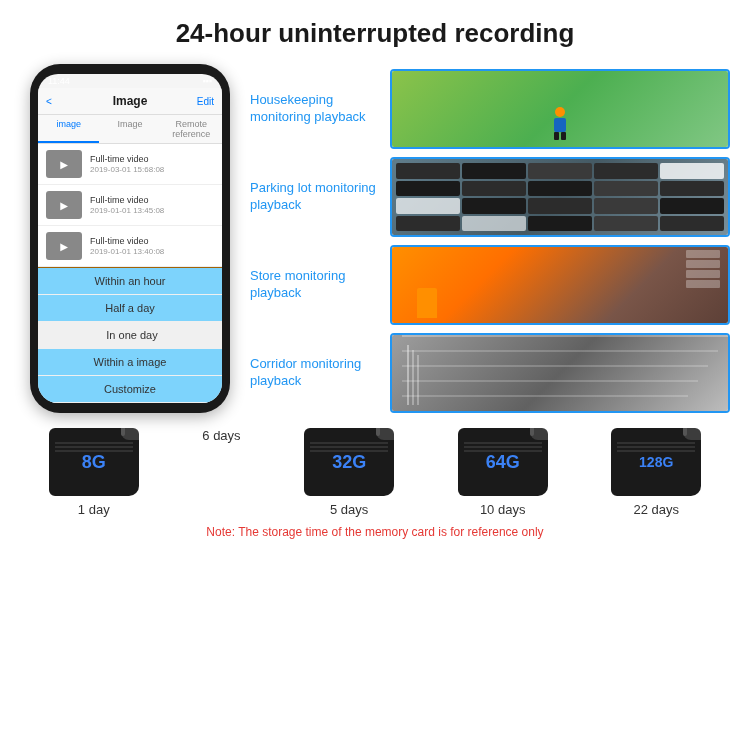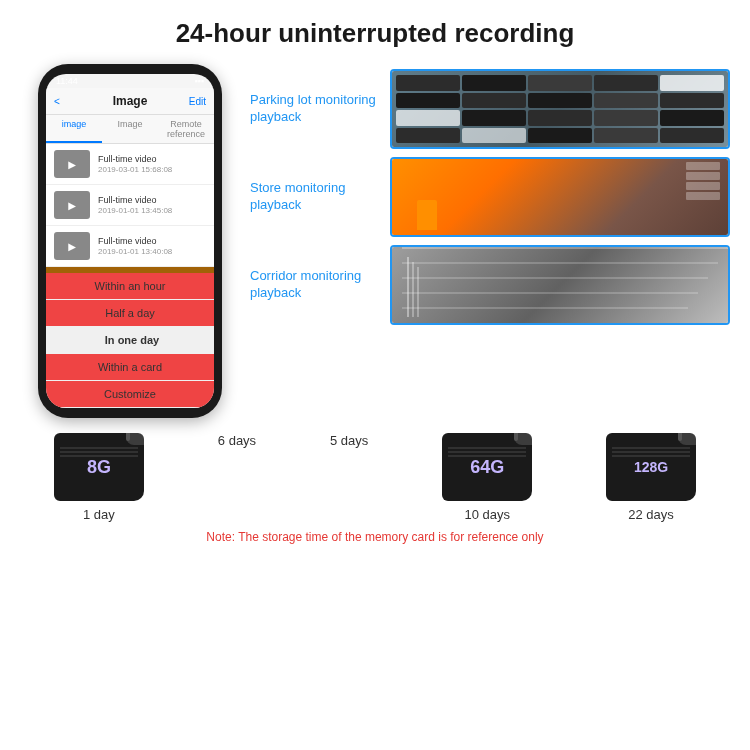--- a/index.html
+++ b/index.html
@@ -33,21 +33,21 @@
 
     
     .phone-container {
       width: 220px;
       flex-shrink: 0;
     }
     .phone-mockup {
       background: #1a1a1a;
       border-radius: 30px;
       padding: 10px 8px;
-      width: 184px;
+      width: 200px;
       margin: 0 auto;
       box-shadow: 0 4px 15px rgba(0,0,0,0.3);
     }
     .phone-notch-bar {
       display: flex;
       justify-content: space-between;
       align-items: center;
       padding: 2px 10px;
       color: white;
       font-size: 9px;
@@ -122,33 +122,33 @@
       content: '▶';
       color: white;
       font-size: 10px;
     }
     .video-info { flex: 1; }
     .video-title { font-size: 9px; color: #333; }
     .video-date { font-size: 8px; color: #999; margin-top: 1px; }
 
     
     .dropdown-overlay {
-      background: #ef4444;
-      border-top: 6px solid #a16207;
+      background: #7dd3fc;
+      border-top: 1px solid #a16207;
     }
     .dropdown-item {
       padding: 7px 8px;
       font-size: 11px;
       color: #333;
       text-align: center;
       border-bottom: 1px solid #f0f0f0;
     }
     .dropdown-item.highlighted {
       background: #f0f0f0;
-      font-weight: bold;
+      font-weight: normal;
       padding-left: 12px;
     }
     .dropdown-cancel {
       background: #fff;
       padding: 8px;
       text-align: center;
       font-size: 11px;
       color: #007aff;
       font-weight: bold;
       border-top: 6px solid #f0f0f0;
@@ -262,21 +262,21 @@
       content: '';
       position: absolute;
       top: 14px;
       left: 6px;
       right: 6px;
       height: 2px;
       background: rgba(255,255,255,0.1);
       box-shadow: 0 4px 0 rgba(255,255,255,0.1), 0 8px 0 rgba(255,255,255,0.1);
     }
     .sd-card-label {
-      color: #c4b5fd;
+      color: #3b82f6;
       font-size: 18px;
       font-weight: bold;
       position: relative;
       z-index: 1;
     }
     .sd-notch {
       position: absolute;
       top: 0;
       right: 14px;
       width: 4px;
@@ -346,30 +346,48 @@
             <div class="video-info">
               <div class="video-title">Full-time video</div>
               <div class="video-date">2019-01-01 13:40:08</div>
             </div>
           </div>
 
           <div class="dropdown-overlay">
             <div class="dropdown-item">Within an hour</div>
             <div class="dropdown-item">Half a day</div>
             <div class="dropdown-item highlighted">In one day</div>
-            <div class="dropdown-item">Within a card</div>
+            <div class="dropdown-item">Within a image</div>
             <div class="dropdown-item">Customize</div>
           </div>
         </div>
       </div>
     </div>
   </div>
 
   <div class="monitoring-section">
 
+    <div class="monitor-row">
+      <div class="monitor-label">
+        <p>Housekeeping monitoring playback</p>
+      </div>
+      <div class="monitor-image">
+        <div class="img-housekeeping">
+
+          <div style="display:flex;flex-direction:column;align-items:center;margin-bottom:2px">
+            <div style="width:10px;height:10px;background:#FF8F00;border-radius:50%"></div>
+            <div style="width:12px;height:14px;background:#1565C0;margin-top:1px;border-radius:2px"></div>
+            <div style="display:flex;gap:2px">
+              <div style="width:5px;height:8px;background:#1a1a1a;border-radius:1px"></div>
+              <div style="width:5px;height:8px;background:#1a1a1a;border-radius:1px"></div>
+            </div>
+          </div>
+        </div>
+      </div>
+    </div>
 
     <div class="monitor-row">
       <div class="monitor-label">
         <p>Parking lot monitoring playback</p>
       </div>
       <div class="monitor-image">
         <div class="img-parking">
 
           <div style="width:100%;height:100%;display:grid;grid-template-columns:repeat(5,1fr);grid-template-rows:repeat(4,1fr);gap:2px;padding:4px;">
             <div style="background:#2c2c2c;border-radius:2px"></div>
@@ -449,20 +467,24 @@
         <span class="sd-card-label">8G</span>
       </div>
       <span class="storage-days">1 day</span>
     </div>
 
     <div class="storage-card">
       <span class="storage-days">6 days</span>
     </div>
 
     <div class="storage-card">
+      <div class="sd-card">
+        <div class="sd-notch"></div>
+        <span class="sd-card-label">32G</span>
+      </div>
       <span class="storage-days">5 days</span>
     </div>
 
     <div class="storage-card">
       <div class="sd-card">
         <div class="sd-notch"></div>
         <span class="sd-card-label">64G</span>
       </div>
       <span class="storage-days">10 days</span>
     </div>

